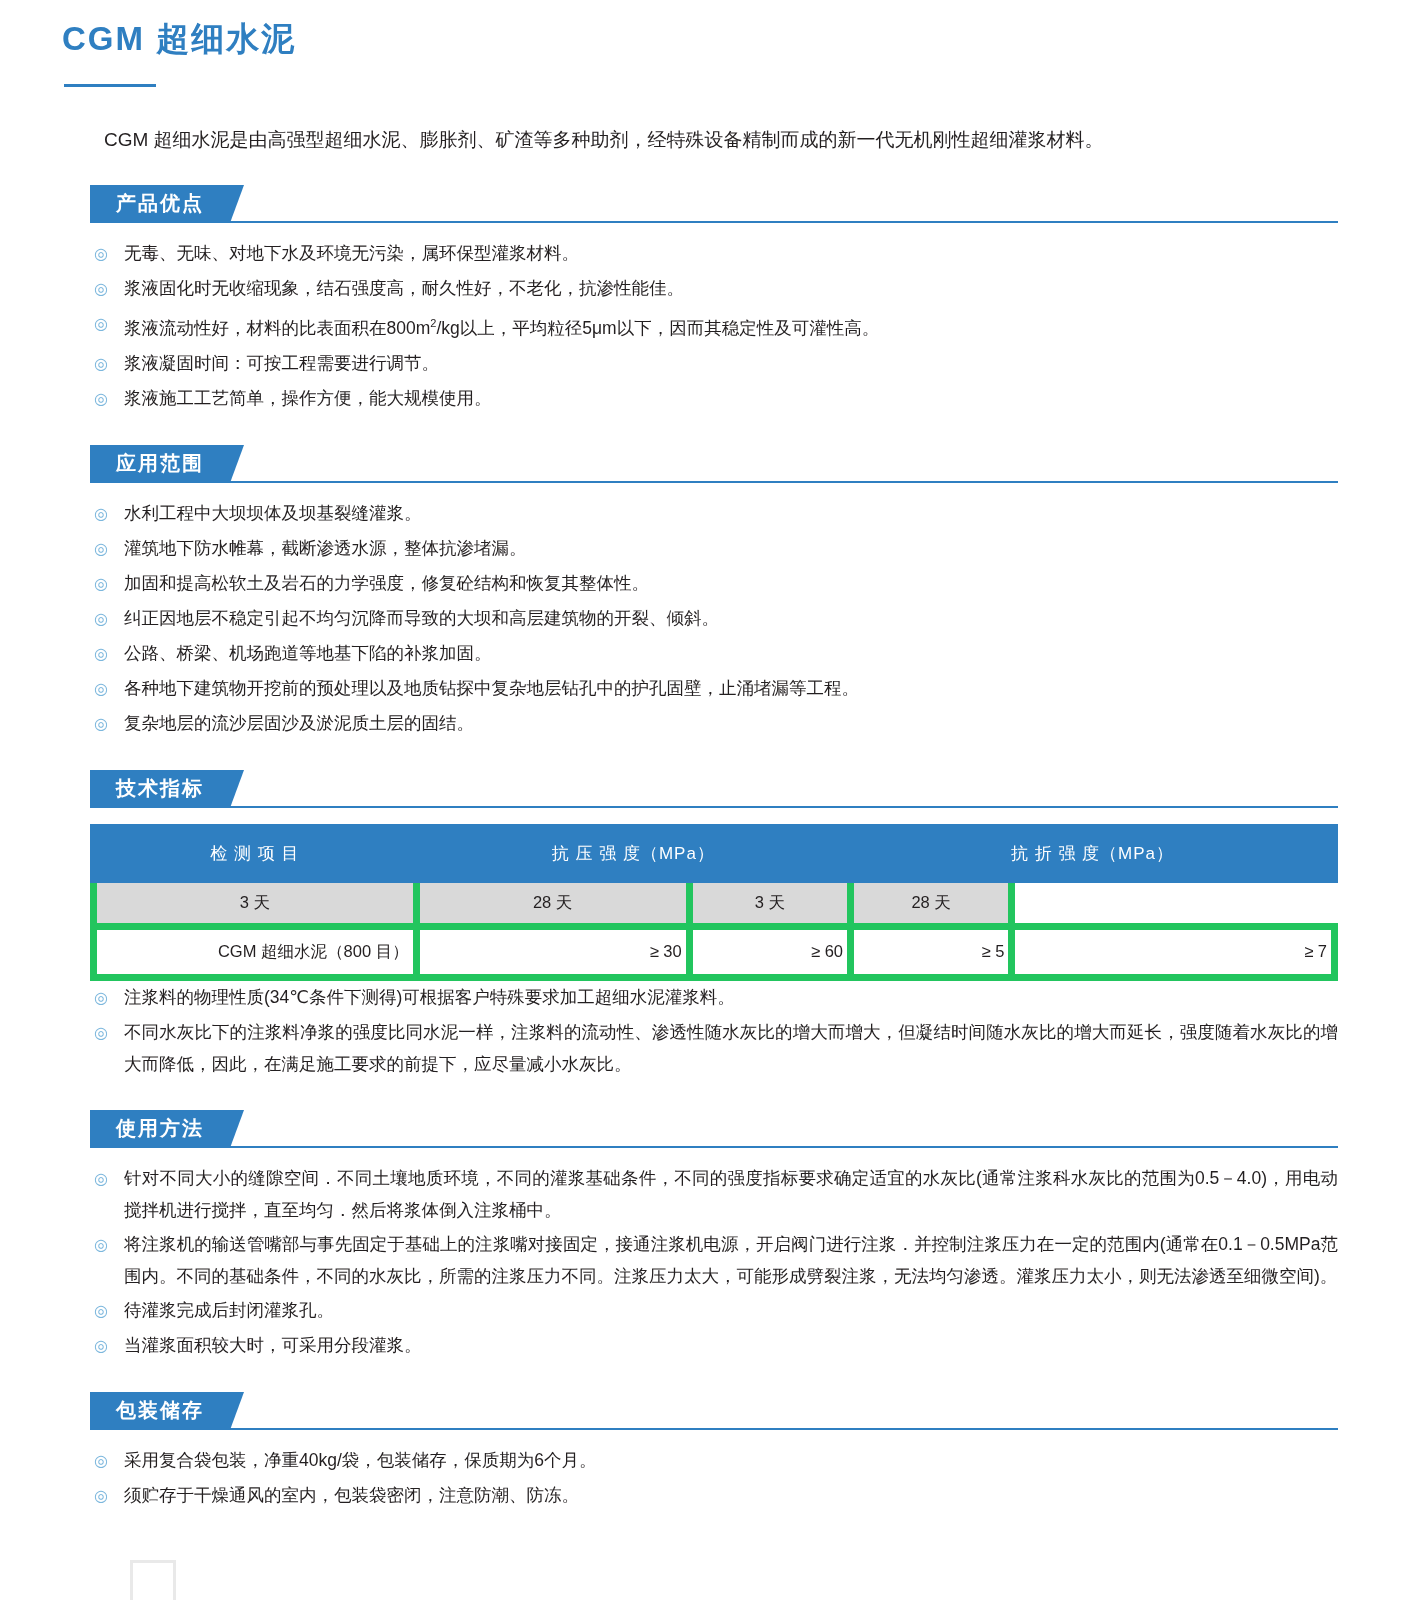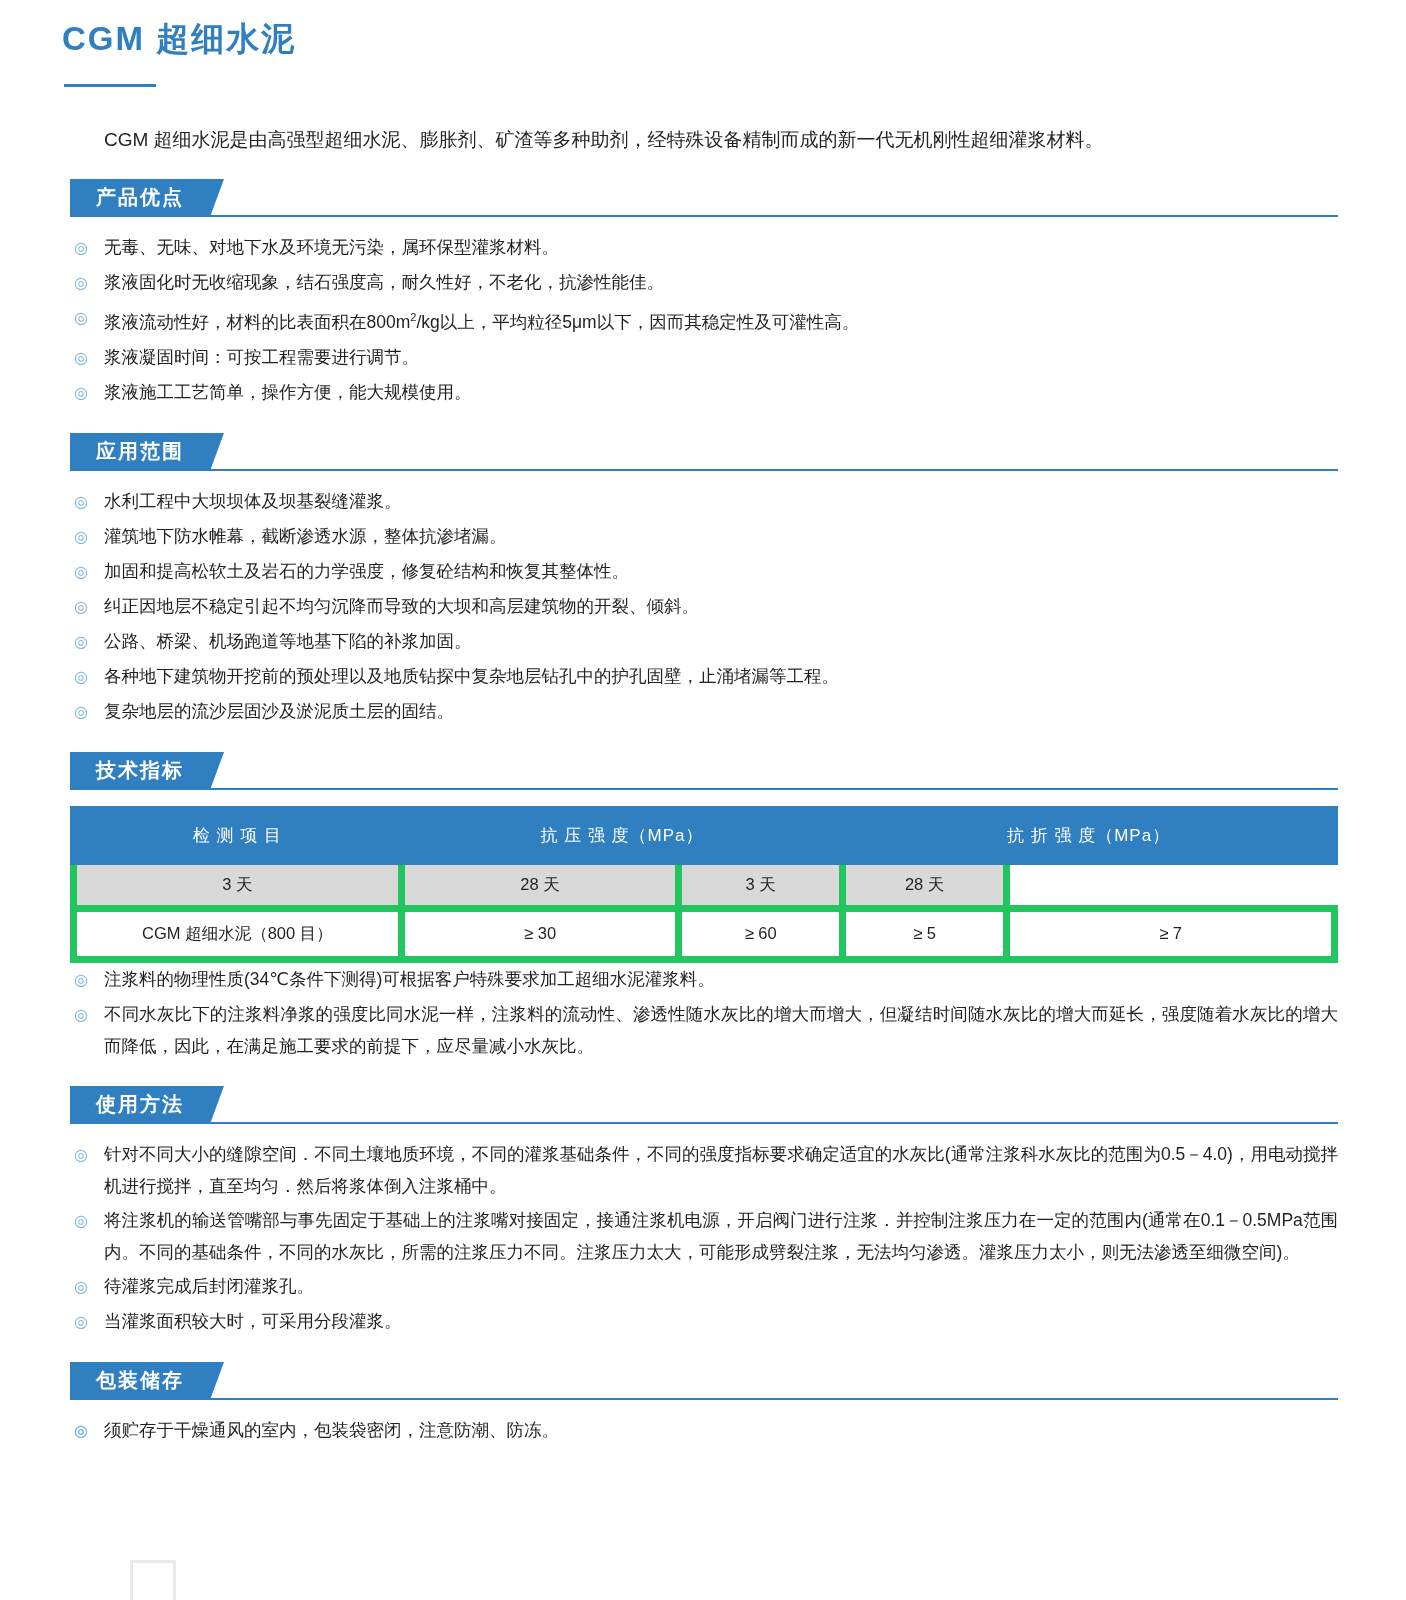--- a/index.html
+++ b/index.html
@@ -42,21 +42,22 @@
   
   .intro {
     margin: 38px 70px 0 104px;
     font-size: 19px;
     line-height: 30px;
     color: #231f20;
   }
 
   
   .section {
-    margin-top: 24px;
+    margin-top: 30px;
+    padding-left: 20px;
   }
   .sec-head {
     position: relative;
     margin: 0 0 0 70px;
     height: 38px;
   }
   .sec-tab {
     position: relative;
     display: inline-block;
     background: #2f7fc1;
@@ -137,20 +138,21 @@
     padding: 11px 4px;
   }
   table.spec tr.sub td {
     background: #d9d9d9;
     color: #231f20;
     padding: 9px 4px;
   }
   table.spec tr.data td {
     background: #ffffff;
     padding: 11px 4px;
+    text-align: right;
   }
   .col-item { width: 26%; }
   .col-3d   { width: 15%; }
   .col-28d  { width: 22%; }
   .col-b3d  { width: 13%; }
   .col-b28d { width: 13%; }
 
   
   .note-list {
     margin-top: 14px;
@@ -291,21 +293,21 @@
     </div>
   </div>
 
   <div class="section">
     <div class="sec-head">
       <span class="sec-tab">包装储存</span>
       <span class="sec-rule"></span>
     </div>
     <div class="sec-body">
       <ul class="bullets">
-        <li><span class="bullet-mark">◎</span></li>
+        <li><span class="bullet-mark">◎</span><span>采用复合袋包装，净重40kg/袋，包装储存，保质期为6个月。</span></li>
         <li><span class="bullet-mark">◎</span><span>须贮存于干燥通风的室内，包装袋密闭，注意防潮、防冻。</span></li>
       </ul>
     </div>
   </div>
 
   <div class="bottom-mark">
     <div class="bm-box"></div>
   </div>
 
 </div>

